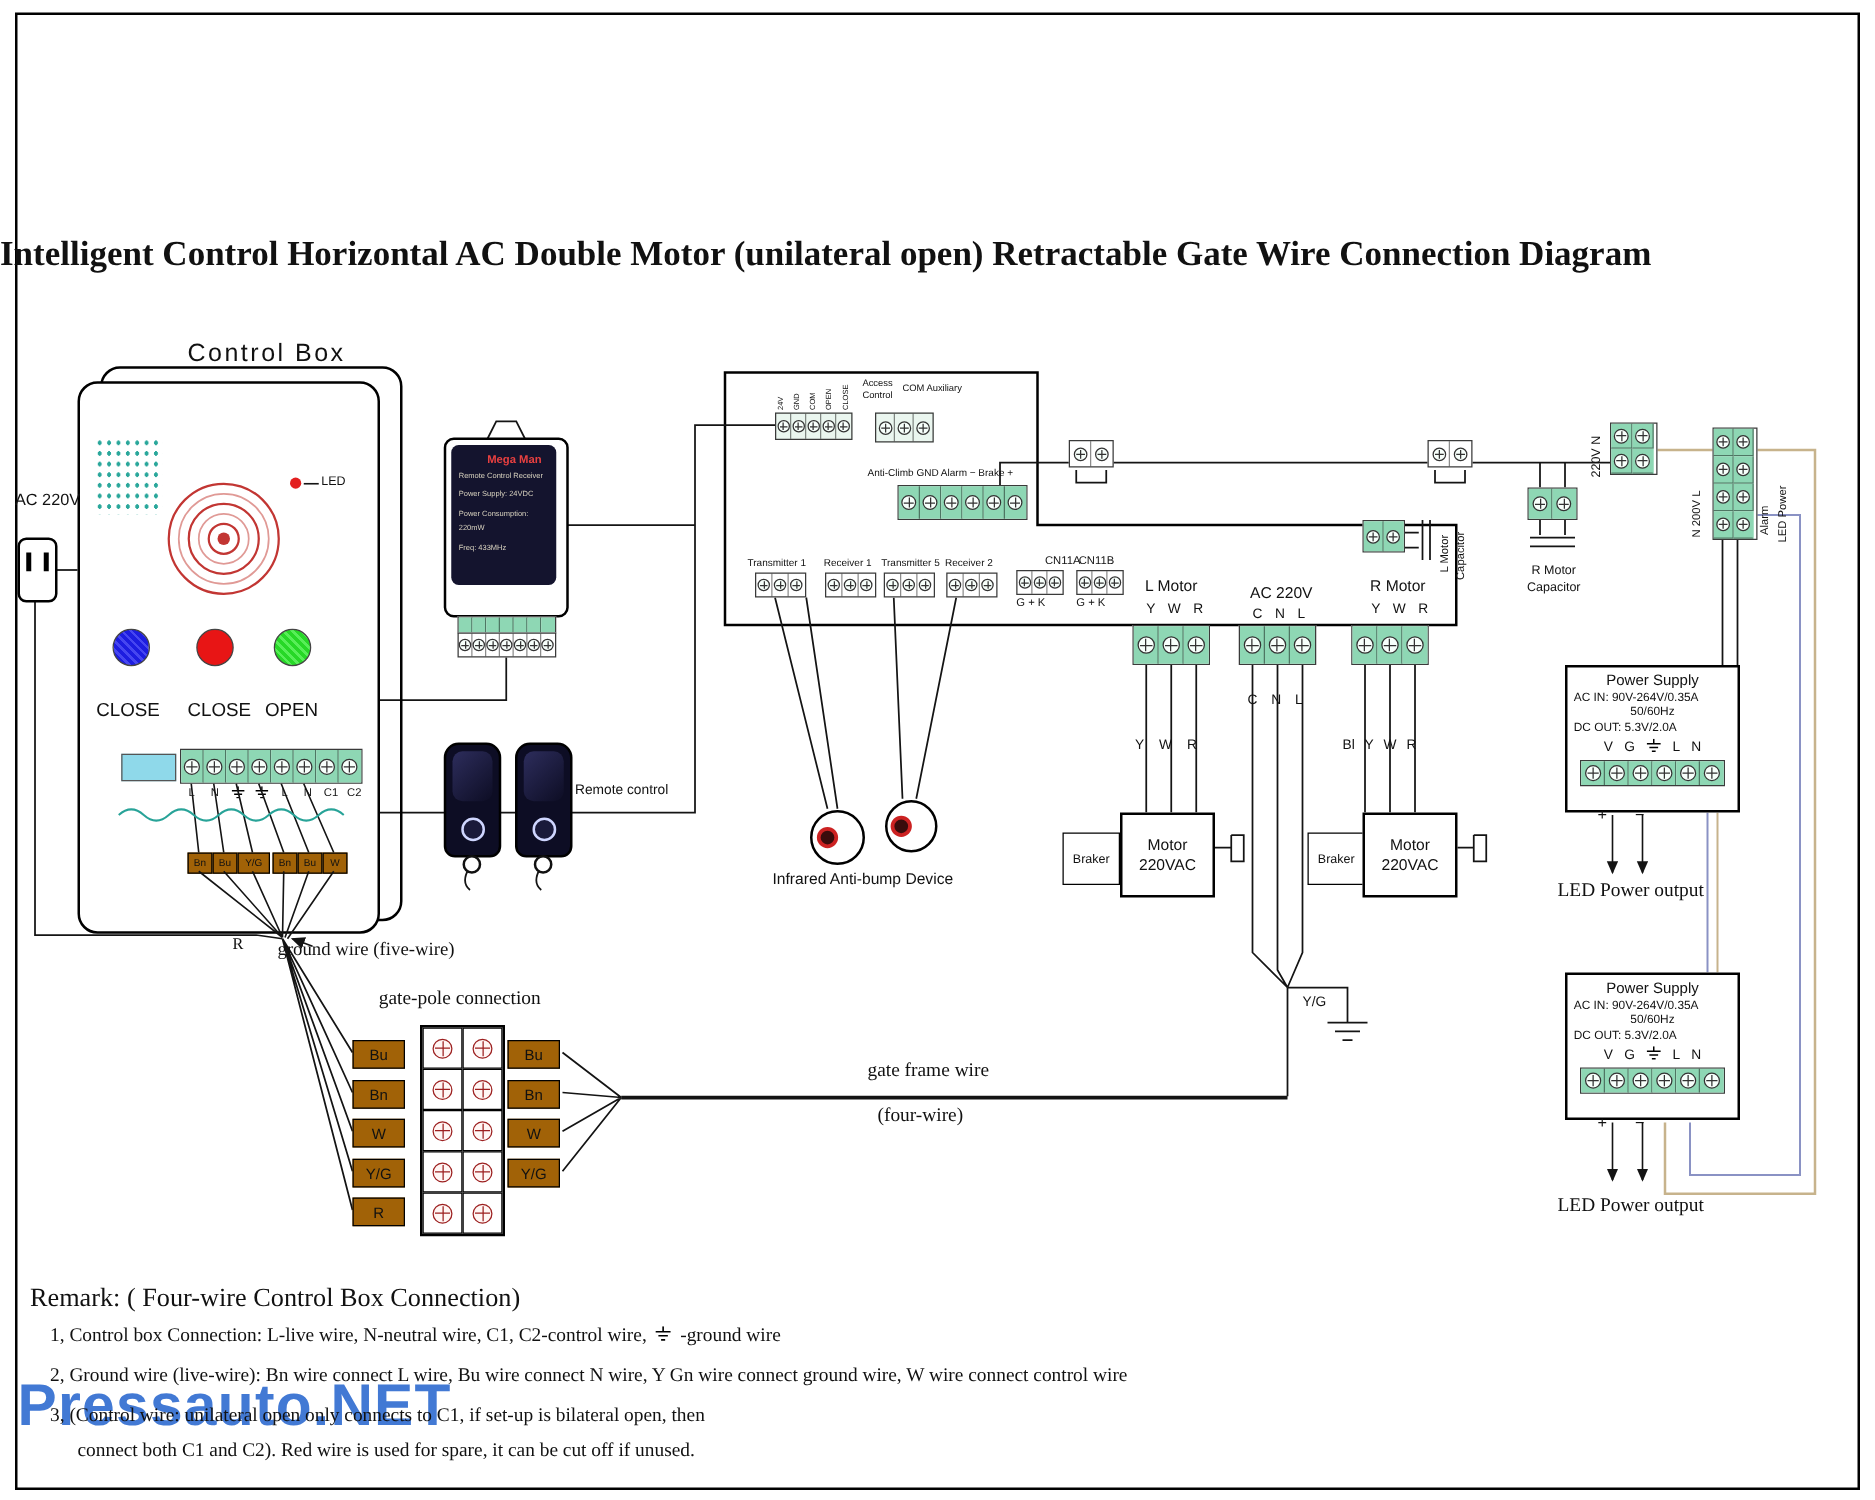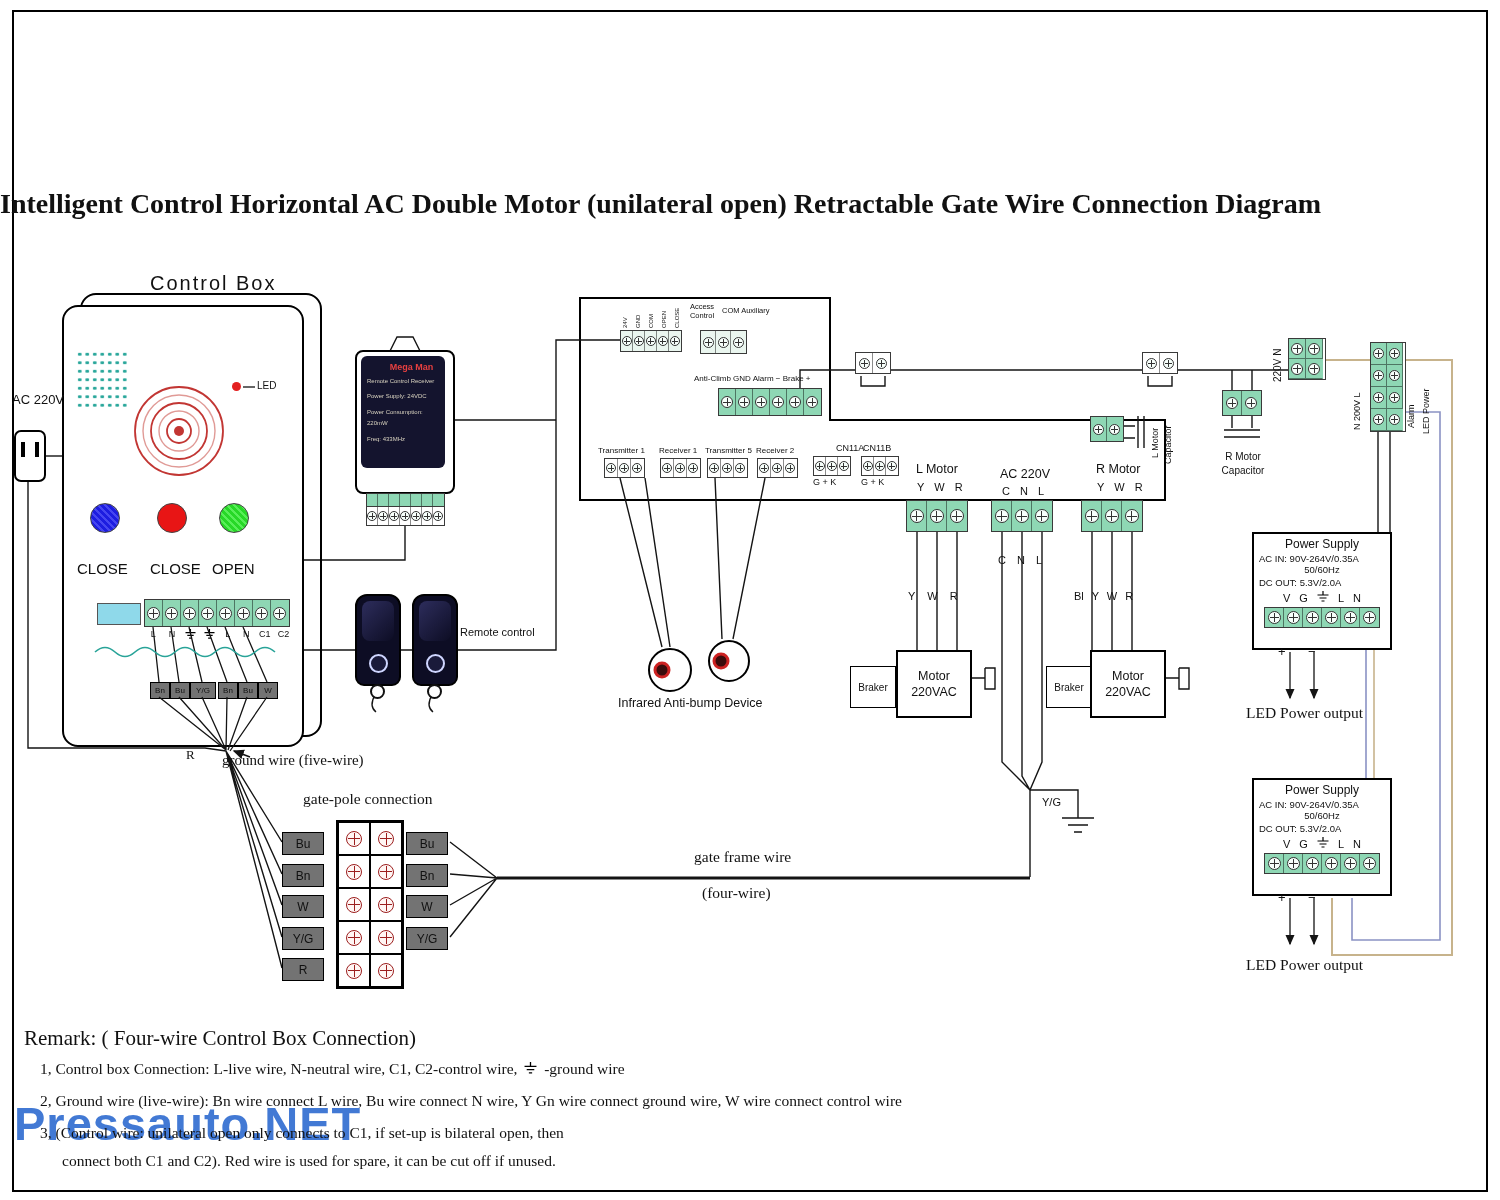--- a/index.html
+++ b/index.html
@@ -21,21 +21,21 @@
   .wrap .cell{border-bottom:1px solid rgba(0,0,0,.45);}
   .cell:last-child{border-right:1px solid rgba(0,0,0,0);}
   .g{background:#8ed7b4;}
   .gg{border:2px solid #000;background:#fff;}
   .gg .cell{border:1px solid #000;}
   .sc{position:relative;width:var(--ss,10px);height:var(--ss,10px);border:1.5px solid #333;border-radius:50%;background:#f7fffb;flex:none;}
   .sc::before{content:"";position:absolute;left:50%;top:1px;bottom:1px;width:1px;margin-left:-.5px;background:#333;}
   .sc::after{content:"";position:absolute;top:50%;left:1px;right:1px;height:1px;margin-top:-.5px;background:#333;}
   .sc.r{border-color:#9c1f1f;background:#fff6f4;}
   .sc.r::before,.sc.r::after{background:#9c1f1f;}
-  .tag{position:absolute;border:1.5px solid #000;background:#737373;display:flex;align-items:center;justify-content:center;z-index:3;}
+  .tag{position:absolute;border:1.5px solid #000;background:#a16207;display:flex;align-items:center;justify-content:center;z-index:3;}
   .vtext{position:absolute;transform-origin:0 0;transform:rotate(-90deg);white-space:nowrap;z-index:3;}
   
   .cbshadow{position:absolute;left:80px;top:293px;width:238px;height:440px;border:2px solid #000;border-radius:16px;z-index:1;}
   .cbmain{position:absolute;left:62px;top:305px;width:238px;height:438px;border:2px solid #000;border-radius:16px;background:#fff;z-index:2;}
   .speaker{position:absolute;left:76px;top:350px;width:54px;height:62px;z-index:3;
            background-image:radial-gradient(circle,#2aa79b 1.6px,rgba(0,0,0,0) 1.9px);background-size:7.5px 8.5px;}
   .pbtn{position:absolute;width:28px;height:28px;border-radius:50%;z-index:3;border:1px solid #444;}
   .outlet{position:absolute;left:14px;top:430px;width:28px;height:48px;border:2px solid #000;border-radius:7px;z-index:3;background:#fff;}
   .outlet::before,.outlet::after{content:"";position:absolute;top:10px;width:4px;height:15px;background:#000;}
   .outlet::before{left:5px;} .outlet::after{right:5px;}

